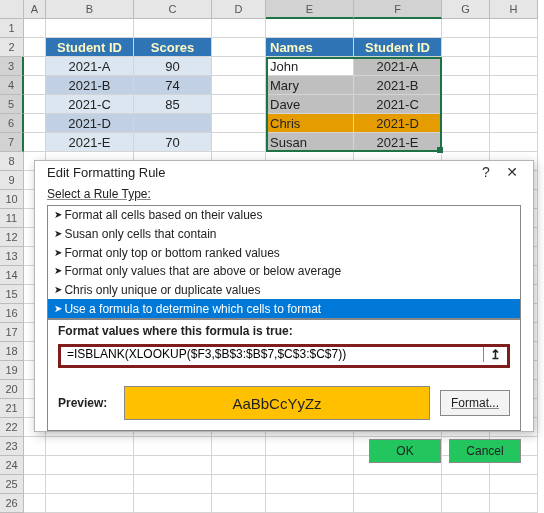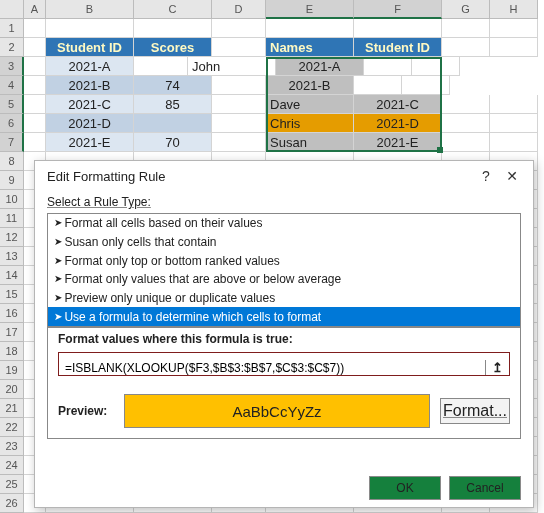--- a/index.html
+++ b/index.html
@@ -52,21 +52,21 @@
   .cell.left{justify-content:flex-start; padding-left:4px}
   .thead{background:#2f75b5;color:#fef9c3;font-weight:600}
   .lband{background:#dce6f1}
   .dband{background:#c1d1e3}
   .gold{background:#e59c00}
   .selwrap{position:absolute; border:2px solid #1f7246; pointer-events:none}
   .selhandle{position:absolute;width:6px;height:6px;background:#1f7246;right:-3px;bottom:-3px}
 
   
   .dialog{
-    position:absolute; left:34px; top:160px; width:500px; height:348px;
+    position:absolute; left:34px; top:160px; width:500px; height:272px;
     background:#fff; border:1px solid #b5b5b5;
     box-shadow:2px 3px 10px rgba(0,0,0,.25);
     display:flex; flex-direction:column;
     font-size:12px;
   }
   .dlg-title{
     height:30px; display:flex; align-items:center;
     padding:0 8px 0 12px; font-size:13px;
   }
   .dlg-title .sp{flex:1}
@@ -81,44 +81,44 @@
     display:flex;flex-direction:column;
   }
   .li{
     height:19px;display:flex;align-items:center;padding-left:6px;gap:2px;
   }
   .li.sel{background:#0078d7;color:#fff}
   .arrow{font-size:10px;line-height:1}
   .edit-label{margin-top:10px}
   .descbox{border:1px solid #888;padding:4px 10px 10px;flex:0 0 auto}
   .descbox .bold{font-weight:700;margin-bottom:6px}
-  .formula-wrap{display:flex;align-items:flex-end;border:1px solid #7f1d1d;height:24px}
+  .formula-wrap{display:flex;align-items:flex-start;border:3px solid #7f1d1d;height:24px}
   .formula-wrap input{
     flex:1;border:none;padding:0 6px;font-size:12px;outline:none;
   }
   .refbtn{
     width:24px;border-left:1px solid #888;
     display:flex;align-items:center;justify-content:center;font-size:13px;font-weight:700;
   }
   .preview-row{display:flex;align-items:center;margin-top:18px;gap:10px}
   .preview-row .lab{font-weight:700;width:56px}
   .preview-box{
     flex:1;height:34px;border:1px solid #888;background:#ffc000;
     display:flex;align-items:center;justify-content:center;font-size:15px;
   }
   .fmtbtn{
     width:70px;height:26px;border:1px solid #888;background:#f3f3f3;
-    display:flex;align-items:center;justify-content:center;font-size:16px;
+    display:flex;align-items:center;justify-content:center;font-size:12px;
   }
   .dlg-foot{
     height:38px;display:flex;align-items:center;justify-content:flex-end;
     gap:8px;padding-right:12px;border-top:0;
   }
   .btn2{
-    width:72px;height:24px;border:1px solid #8a8a8a;background:#15803d;
+    width:72px;height:24px;border:1px solid #8a8a8a;background:#22c55e;
     display:flex;align-items:center;justify-content:center;font-size:12px;
   }
 </style>
 </head>
 <body>
 
 <div class="sheet">
 
   <div class="row">
     <div class="rowhdr"></div>
@@ -153,33 +153,35 @@
     <div class="cell wE thead left">Names</div>
     <div class="cell wF thead">Student ID</div>
     <div class="cell wG"></div>
     <div class="cell wH"></div>
   </div>
 
   <div class="row">
     <div class="rowhdr sel">3</div>
     <div class="cell wA"></div>
     <div class="cell wB lband">2021-A</div>
+    <div class="cell wC lband">90</div>
     <div class="cell wD"></div>
     <div class="cell wE left" style="background:#fff">John</div>
     <div class="cell wF" style="background:#bfbfbf">2021-A</div>
     <div class="cell wG"></div>
     <div class="cell wH"></div>
   </div>
 
   <div class="row">
     <div class="rowhdr sel">4</div>
     <div class="cell wA"></div>
     <div class="cell wB dband">2021-B</div>
     <div class="cell wC dband">74</div>
     <div class="cell wD"></div>
+    <div class="cell wE left" style="background:#bfbfbf">Mary</div>
     <div class="cell wF" style="background:#bfbfbf">2021-B</div>
     <div class="cell wG"></div>
     <div class="cell wH"></div>
   </div>
 
   <div class="row">
     <div class="rowhdr sel">5</div>
     <div class="cell wA"></div>
     <div class="cell wB lband">2021-C</div>
     <div class="cell wC lband">85</div>
@@ -456,21 +458,21 @@
       <div class="li">
           <span class="arrow">➤</span>
           <span>Format only top or bottom ranked values</span>
         </div>
       <div class="li">
           <span class="arrow">➤</span>
           <span>Format only values that are above or below average</span>
         </div>
       <div class="li">
           <span class="arrow">➤</span>
-          <span>Preview only unique or duplicate values</span>
+          <span>Chris only unique or duplicate values</span>
         </div>
       <div class="li sel">
           <span class="arrow">➤</span>
           <span>Use a formula to determine which cells to format</span>
         </div>
     </div>
 
     <div class="descbox">
       <div class="bold">Format values where this formula is true:</div>
       <div class="formula-wrap">

